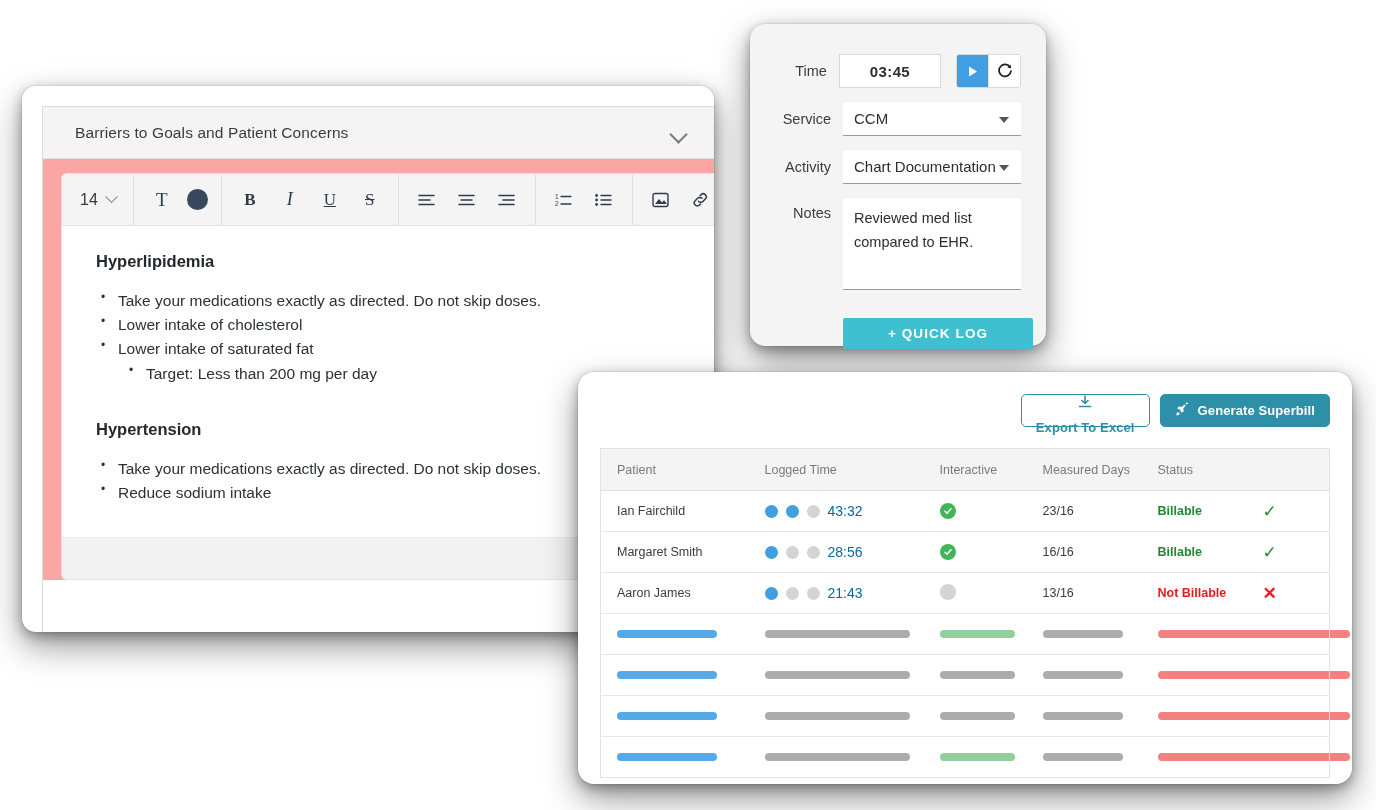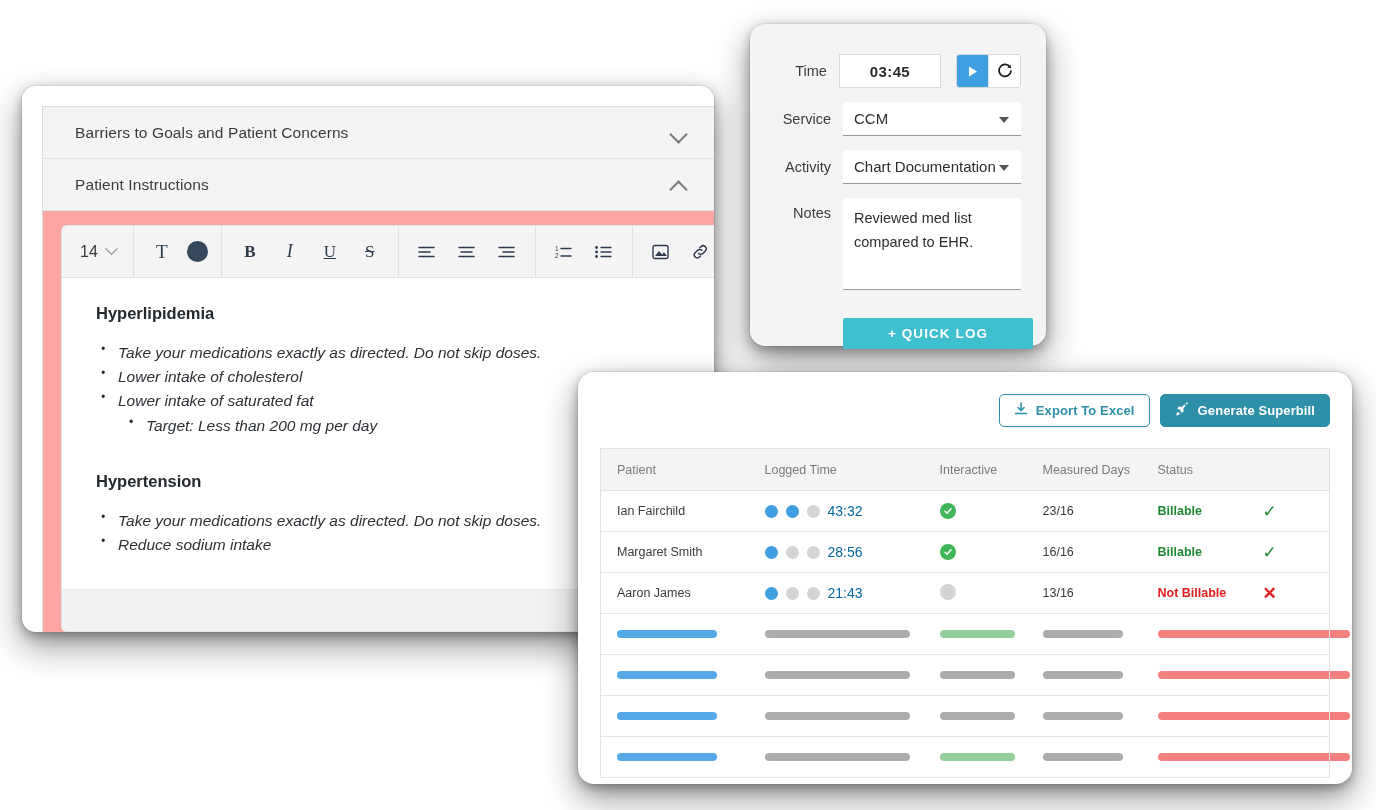--- a/index.html
+++ b/index.html
@@ -155,21 +155,20 @@
   #editor-content h3 {
     font-size: 16.5px;
     font-weight: 700;
     color: #24292e;
     margin-bottom: 18px;
   }
   #editor-content h3.second { margin-top: 34px; }
   #editor-content ul {
     list-style: none;
     margin-bottom: 2px;
-    font-style: italic;
   }
   #editor-content li {
     font-size: 15.5px;
     color: #2c3136;
     line-height: 1.56;
     padding-left: 22px;
     position: relative;
   }
   #editor-content li::before {
     content: "\2022";
@@ -318,20 +317,21 @@
     border-radius: 5px;
     font-size: 13px;
     font-weight: 700;
     cursor: pointer;
     letter-spacing: .1px;
   }
   .act-btn.outline {
     background: #ffffff;
     border: 1px solid #2e8fa8;
     color: #2e8fa8;
+    flex-direction: column;
   }
   .act-btn.solid {
     background: #2e8fa8;
     border: 1px solid #2e8fa8;
     color: #ffffff;
   }
 
   #bill-table {
     width: 100%;
     border-collapse: collapse;
@@ -392,24 +392,20 @@
 <div id="stage">
 
   <div class="card" id="editor-card">
     <div id="editor-inner">
 
       <div class="accordion-row">
         <span class="acc-title">Barriers to Goals and Patient Concerns</span>
         <span class="chev"></span>
       </div>
 
-      <div class="accordion-row">
-        <span class="acc-title">Patient Instructions</span>
-        <span class="chev up"></span>
-      </div>
 
       <div id="editor-body">
         <div id="editor-frame">
 
           <div id="toolbar">
             <div class="tb-group">
               <div class="fontsize">
                 <span>14</span>
                 <span class="mini-chev"></span>
               </div>

